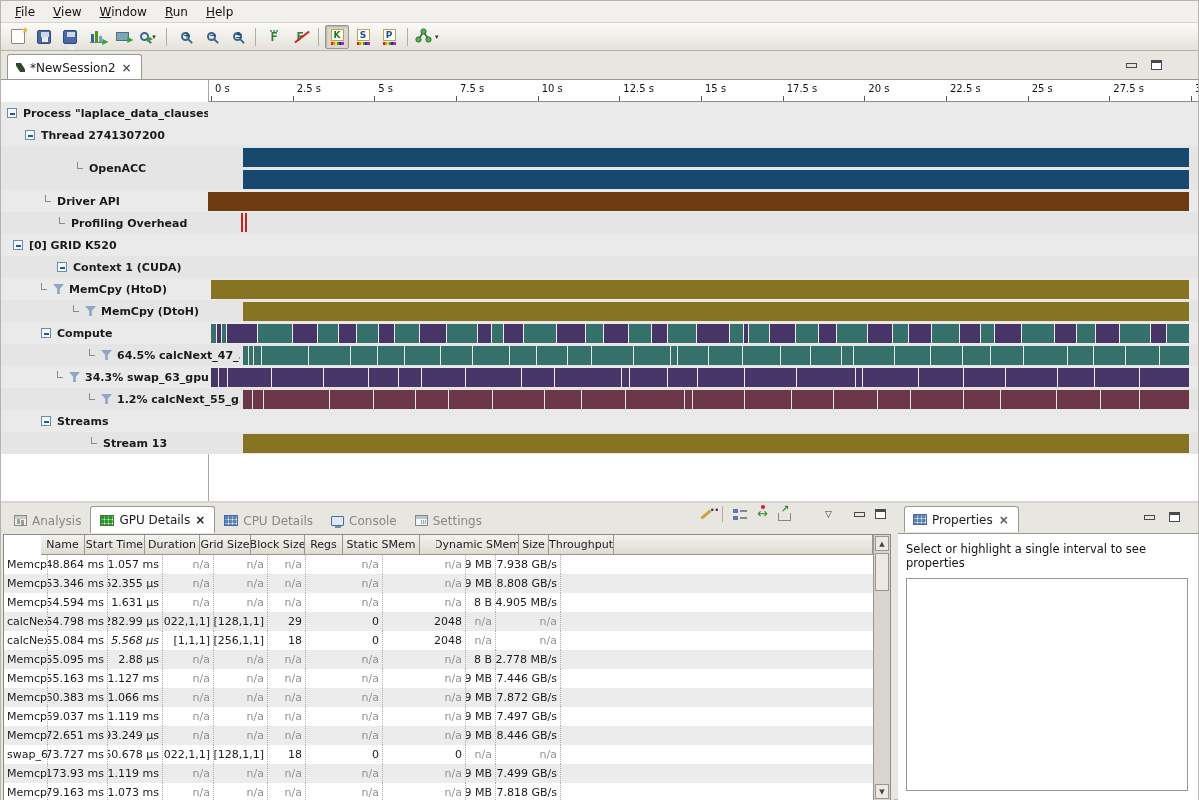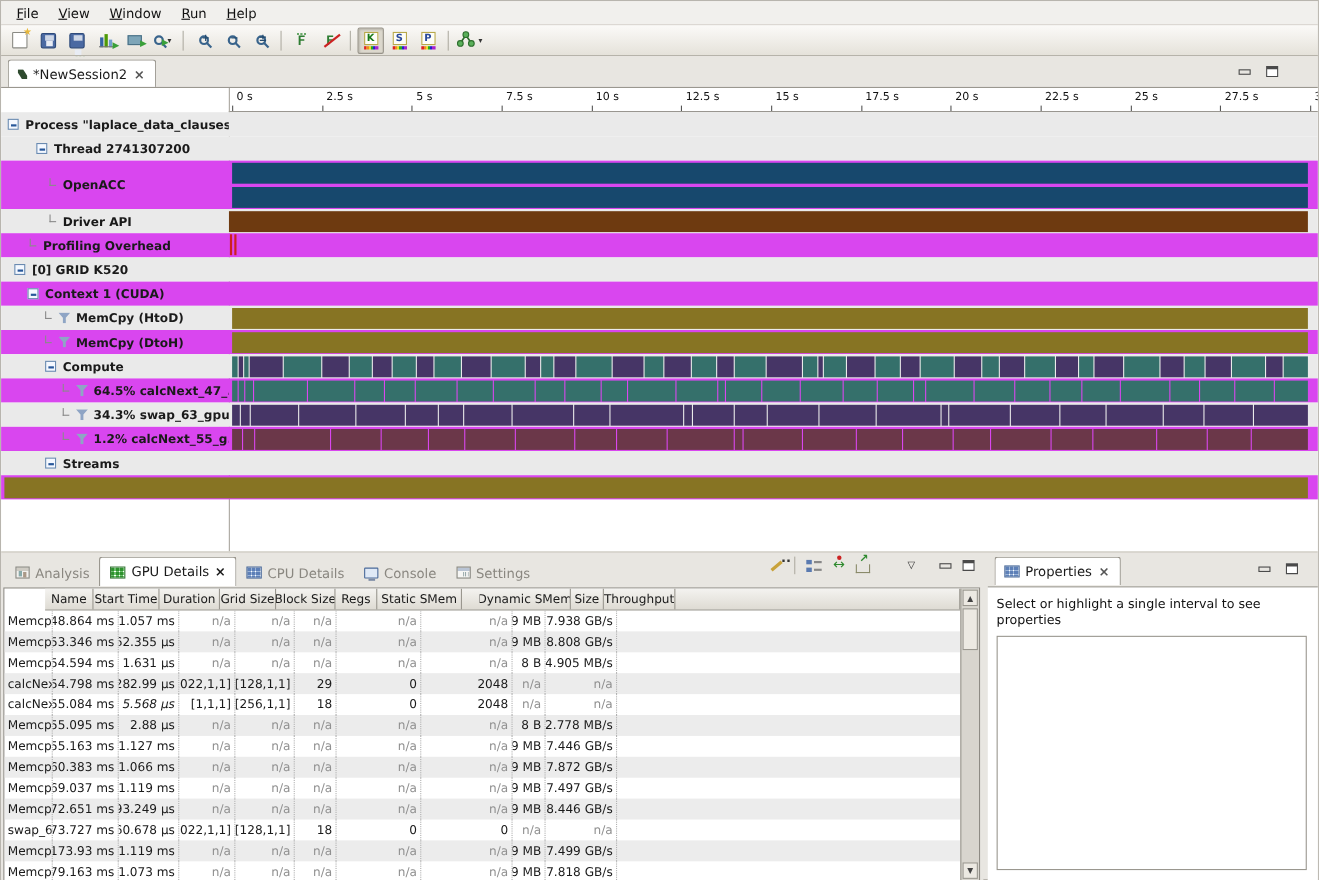--- a/index.html
+++ b/index.html
@@ -53,21 +53,21 @@
   .win-max { width:11px; height:10px; border:1px solid #4a4a4a; border-top:3px solid #4a4a4a; background:#fff; }
   .tl-content { position:absolute; top:28px; left:0; right:0; bottom:0; background:#fff; border-top:1px solid #9a978f; }
   .ruler { position:absolute; top:0; left:207px; right:0; height:22px; background:#fff; border-bottom:1px solid #8e8b84; overflow:hidden; }
   .tick { position:absolute; top:3px; font-size:10px; color:#111; white-space:nowrap; }
   .tickline { position:absolute; bottom:0; width:1px; height:5px; background:#555; }
   .tree-divider { position:absolute; top:0; bottom:0; left:207px; width:1px; background:#a9a69e; }
 
   .tl-rows { position:absolute; top:22px; left:0; right:0; }
   .trow { display:flex; width:100%; }
   .trow.g { background:#eaeaea; }
-  .trow.w { background:#d946ef; }
+  .trow.w { background:#e5e5e5;padding-left:32px; }
   .tlabel { width:207px; flex:none; display:flex; align-items:center; font-size:11px; font-weight:600; color:#1a1a1a; white-space:nowrap; overflow:hidden; }
   .tbars { flex:1; position:relative; padding:1px 9px 1px 3px; display:flex; flex-direction:column; justify-content:center; gap:3px; overflow:hidden; }
   .bar { height:19px; width:100%; }
   .segrow { height:19px; width:100%; display:flex; gap:1px; }
   .seg { min-width:0; }
   .minusbox { width:10px; height:10px; border:1px solid #6a8ab0; background:#f4f8ff; flex:none; position:relative; margin-right:6px; }
   .minusbox::after { content:""; position:absolute; left:2px; top:4px; width:5px; height:2px; background:#27579a; }
   .elbow { width:6px; height:7px; border-left:1px solid #8a8a8a; border-bottom:1px solid #8a8a8a; flex:none; margin:-5px 6px 0 0; }
   .funnel { width:11px; height:10px; flex:none; margin-right:5px; background:#8fa5c5; clip-path:polygon(0 0,100% 0,62% 48%,62% 100%,38% 100%,38% 48%); }
   .markbar { position:absolute; top:1px; width:2px; height:19px; }
@@ -258,21 +258,21 @@
         </div>
       <div class="tree-divider"></div>
       <div class="tl-rows" id="tlrows">
           <div class="trow g" style="height: 22px;">
             <div class="tlabel" style="padding-left: 6px;">
               <span class="minusbox"></span>
               <span>Process "laplace_data_clauses 10...</span>
             </div>
             <div class="tbars"></div>
           </div>
-          <div class="trow g" style="height: 22px; padding-left: 8px;">
+          <div class="trow g" style="height: 22px;">
             <div class="tlabel" style="padding-left: 24px;">
               <span class="minusbox"></span>
               <span>Thread 2741307200</span>
             </div>
             <div class="tbars"></div>
           </div>
           <div class="trow w" style="height: 44px;">
             <div class="tlabel" style="padding-left: 44px;">
               <span class="elbow"></span>
               <span>OpenACC</span>
@@ -504,20 +504,24 @@
             </div>
           </div>
           <div class="trow g" style="height: 22px;">
             <div class="tlabel" style="padding-left: 40px;">
               <span class="minusbox"></span>
               <span>Streams</span>
             </div>
             <div class="tbars"></div>
           </div>
           <div class="trow w" style="height: 22px;">
+            <div class="tlabel" style="padding-left: 58px;">
+              <span class="elbow"></span>
+              <span>Stream 13</span>
+            </div>
             <div class="tbars">
               <div class="bar" style="background: rgb(135, 116, 35);"></div>
             </div>
           </div>
         </div>
     </div>
   </div>
 
   <div class="sash-h"></div>
 

